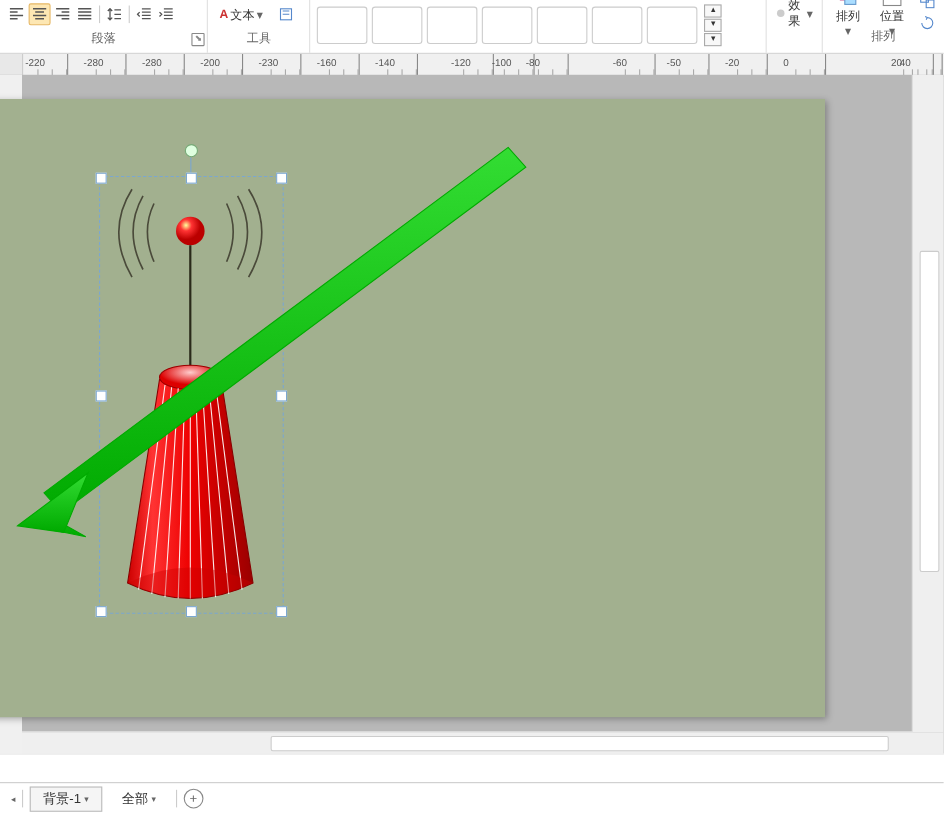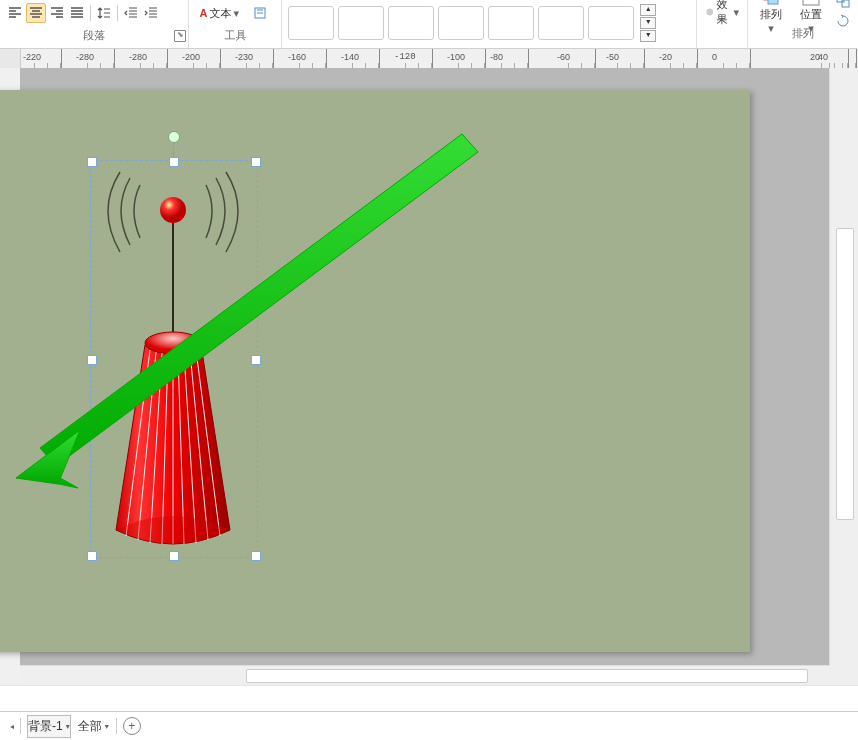--- a/index.html
+++ b/index.html
@@ -59,21 +59,21 @@
 
 
 .vscroll{position:absolute;right:0;top:0;width:28px;bottom:20px;background:#efefef;border-left:1px solid #ddd}
 .vthumb{position:absolute;left:6px;width:16px;background:#fff;border:1px solid #ccc;border-radius:2px;cursor:pointer}
 .hscroll{position:absolute;left:20px;right:28px;bottom:0;height:20px;background:#efefef;border-top:1px solid #ddd}
 .hthumb{position:absolute;top:3px;height:12px;background:#fff;border:1px solid #ccc;border-radius:2px;cursor:pointer}
 .sb-corner{position:absolute;right:0;bottom:0;width:28px;height:20px;background:#efefef}
 
 
 .status{position:absolute;left:0;right:0;bottom:0;height:28px;border-top:1px solid #ccc;background:#fff;display:flex;align-items:center;padding:0 10px;gap:6px}
-.tabbtn{padding:2px 0;border:1px solid transparent;cursor:pointer;display:flex;align-items:center;gap:3px}
+.tabbtn{padding:2px 11px;border:1px solid transparent;cursor:pointer;display:flex;align-items:center;gap:3px}
 .tabbtn.sel{border:1px solid #bbb;background:#f5f5f5}
 .status .sep{width:1px;height:16px;background:#ccc}
 .addbtn{width:16px;height:16px;border:1px solid #888;border-radius:50%;display:flex;align-items:center;justify-content:center;cursor:pointer;font-size:12px;color:#666}
 .tri{font-size:8px;color:#666}
 
 
 .blank{position:absolute;left:0;right:0;bottom:28px;height:26px;background:#fff;border-top:1px solid #e5e5e5}
 </style>
 </head>
 <body>
@@ -252,33 +252,33 @@
           <div class="minor" style="left:13px"></div>
           <div class="minor" style="left:26px"></div>
           <div class="minor" style="left:39px"></div>
         </div>
         <div class="tick" style="left: 318px;">
           <span>-140</span>
           <div class="minor" style="left:13px"></div>
           <div class="minor" style="left:26px"></div>
           <div class="minor" style="left:39px"></div>
         </div>
-        <div class="tick" style="left: 371px; font-family: Liberation Mono, monospace;">
+        <div class="tick" style="left: 387px;">
           <span>-120</span>
           <div class="minor" style="left:13px"></div>
           <div class="minor" style="left:26px"></div>
           <div class="minor" style="left:39px"></div>
         </div>
         <div class="tick" style="left: 424px;">
           <span>-100</span>
           <div class="minor" style="left:13px"></div>
           <div class="minor" style="left:26px"></div>
           <div class="minor" style="left:39px"></div>
         </div>
-        <div class="tick" style="left: 467px; text-align: right;">
+        <div class="tick" style="left: 455px; text-align: right;">
           <span>-80</span>
           <div class="minor" style="left:13px"></div>
           <div class="minor" style="left:26px"></div>
           <div class="minor" style="left:39px"></div>
         </div>
         <div class="tick" style="left: 534px;">
           <span>-60</span>
           <div class="minor" style="left:13px"></div>
           <div class="minor" style="left:26px"></div>
           <div class="minor" style="left:39px"></div>

